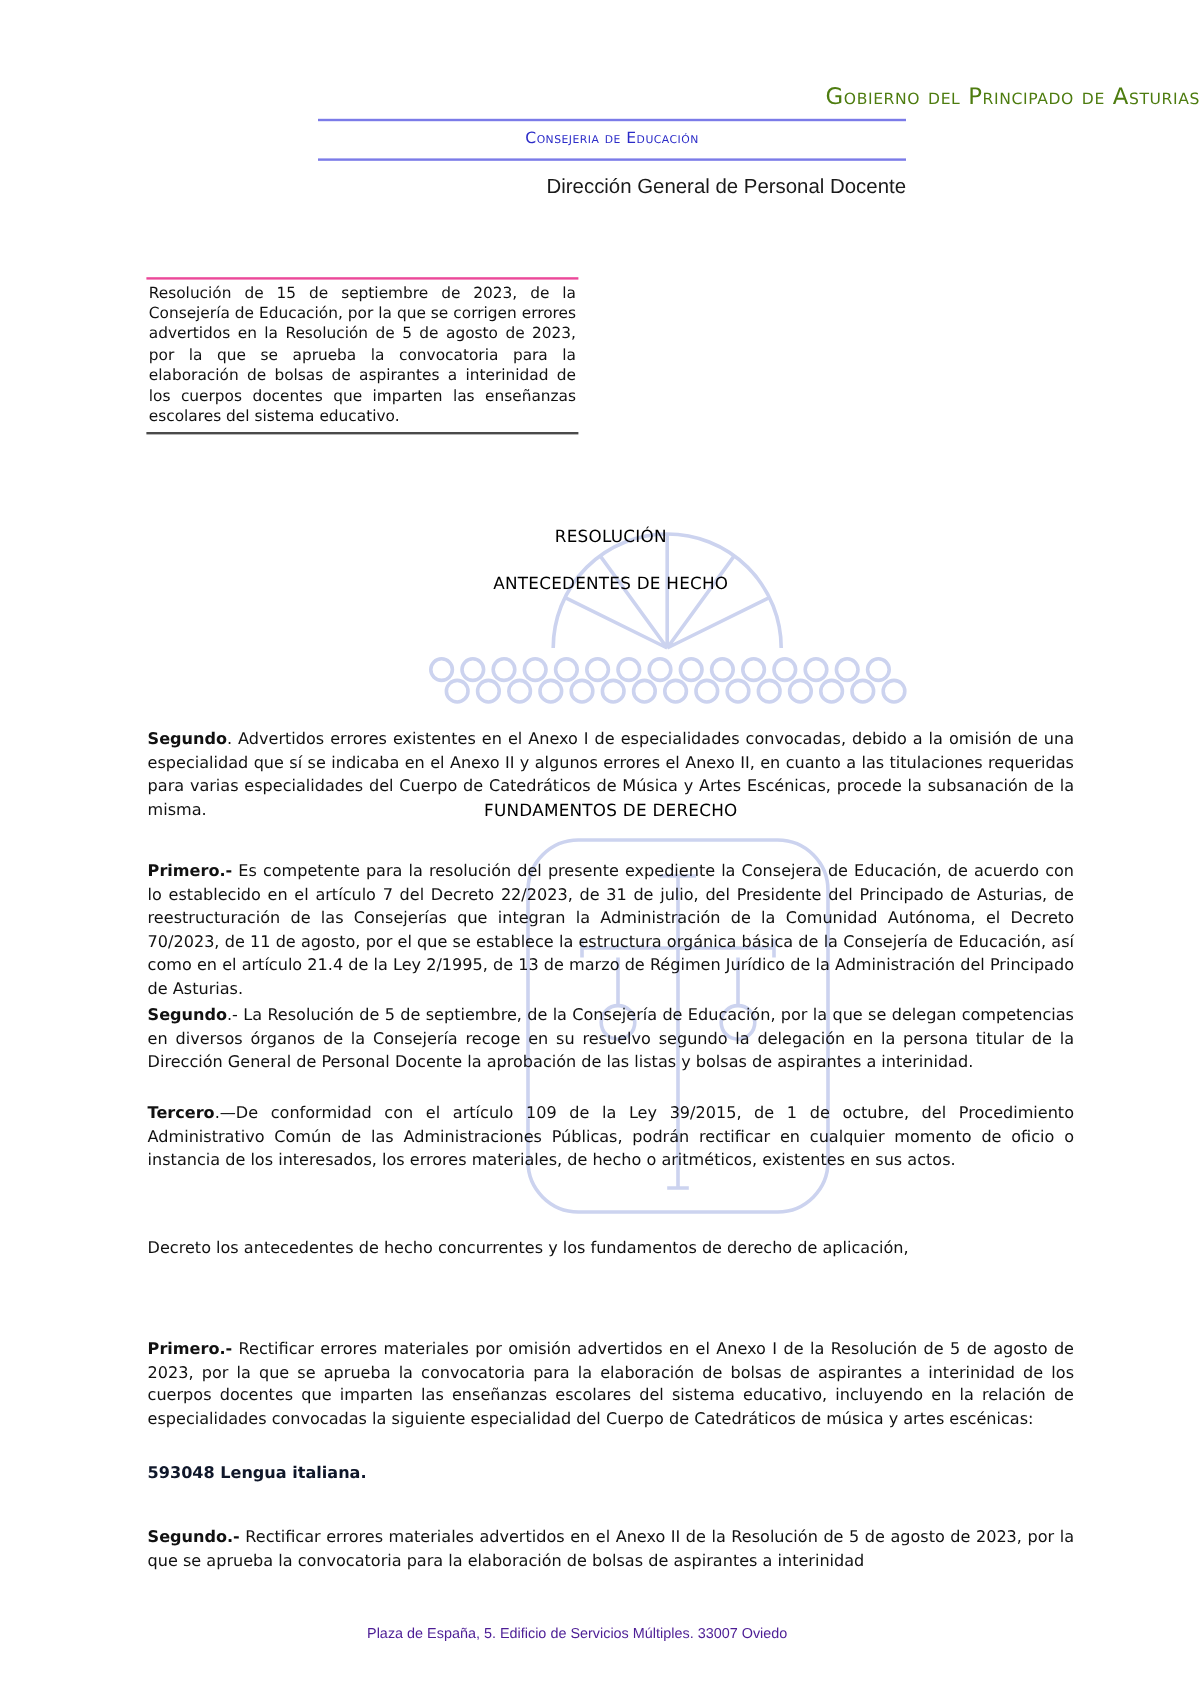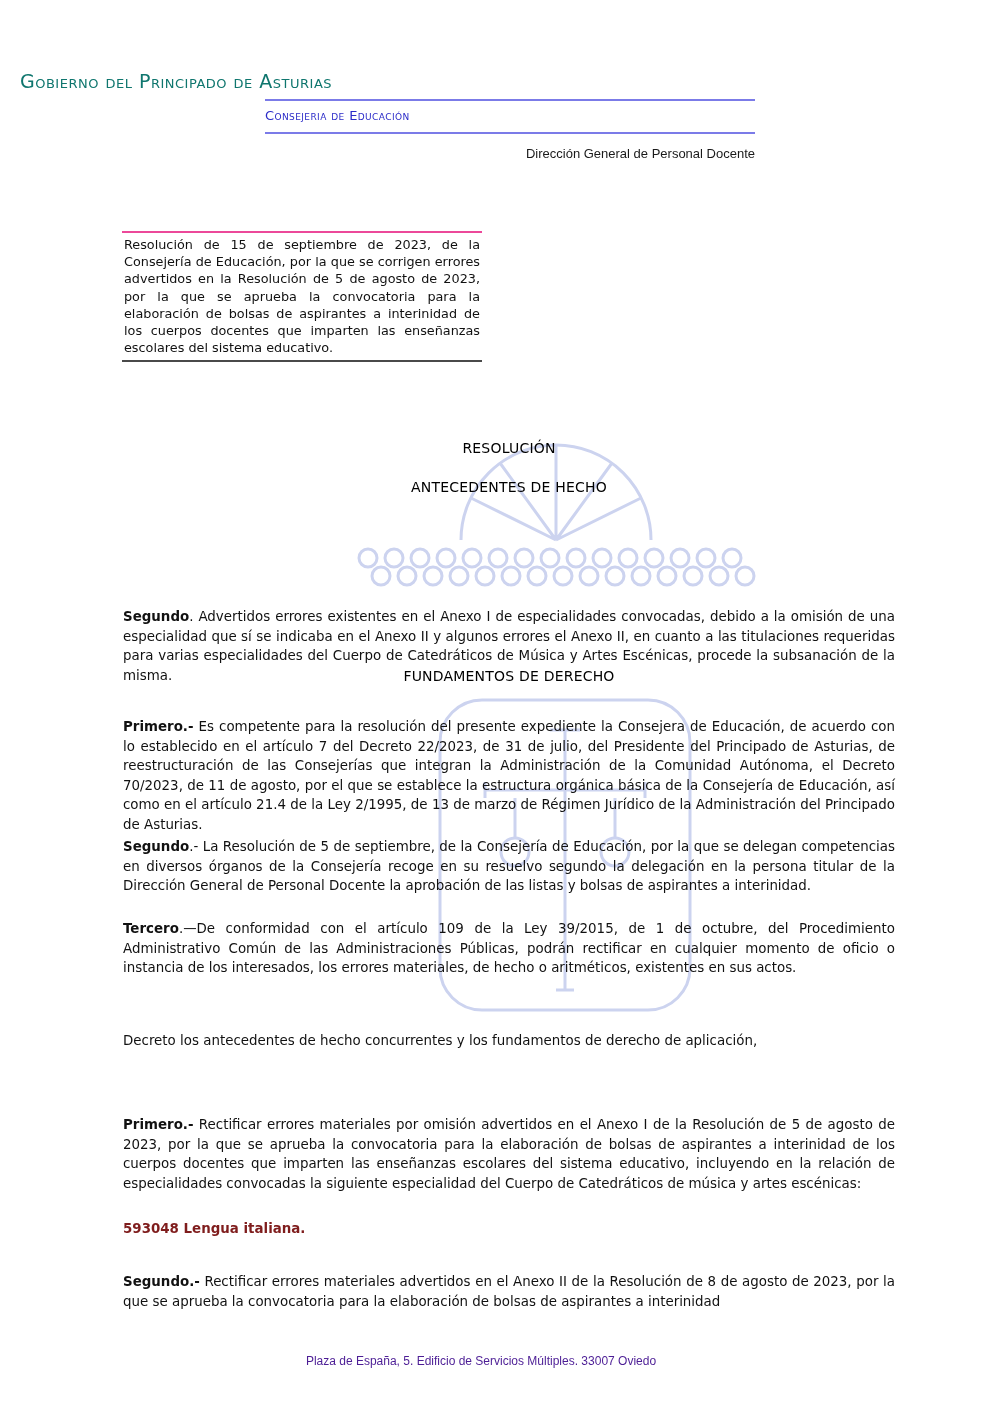--- a/index.html
+++ b/index.html
@@ -10,45 +10,45 @@
     background:#ffffff;
     font-family:"DejaVu Sans", sans-serif;
     color:#111111;
     overflow:hidden;
   }
   .abs { position:absolute; }
 
   
   .gov-title {
     left:20px; top:70px; width:980px;
-    text-align:left;
+    text-align:right;
     font-variant:small-caps;
     font-size:19px;
     letter-spacing:0.5px;
-    color:#0f766e;
+    color:#4d7c0f;
     font-family:"DejaVu Sans", sans-serif;
   }
   .rule {
     height:2px;
     background:#7b7be8;
   }
   .rule1 { left:265px; top:99px; width:490px; }
   .rule2 { left:265px; top:132px; width:490px; }
   .dept-title {
     left:265px; top:108px; width:490px;
-    text-align:left;
+    text-align:center;
     font-variant:small-caps;
     font-size:13px;
     letter-spacing:0.4px;
     color:#2b2bc8;
   }
   .office-title {
     top:146px; right:245px;
     font-family:"Liberation Sans", sans-serif;
-    font-size:13px;
+    font-size:17px;
     color:#1a1a1a;
   }
 
   
   .summary-box {
     left:122px; top:231px; width:356px;
     border-top:2px solid #ec4899;
     border-bottom:2px solid #4a4a4a;
     padding:3px 2px 4px 2px;
     font-size:12.8px;
@@ -72,21 +72,21 @@
     line-height:19.5px;
     text-align:justify;
     color:#111111;
   }
   .para .lbl { font-weight:bold; }
   .plain { text-align:left; }
   .bold-line {
     left:123px; width:772px;
     font-size:13.4px;
     font-weight:bold;
-    color:#7f1d1d;
+    color:#0f172a;
   }
 
   
   .footer-address {
     left:0; top:1354px; width:962px;
     text-align:center;
     font-family:Liberation Sans, sans-serif;
     font-size:12px;
     color:#4c1d95;
   }
@@ -177,18 +177,18 @@
   <div class="abs para plain" style="top:1031px;">Decreto los antecedentes de hecho concurrentes y los fundamentos de derecho de aplicación,</div>
 
 
   <div class="abs para" style="top:1115px;">
     <span class="lbl">Primero.-</span><span> Rectificar errores materiales por omisión advertidos en el Anexo I de la Resolución de 5 de agosto de 2023, por la que se aprueba la convocatoria para la elaboración de bolsas de aspirantes a interinidad de los cuerpos docentes que imparten las enseñanzas escolares del sistema educativo, incluyendo en la relación de especialidades convocadas la siguiente especialidad del Cuerpo de Catedráticos de música y artes escénicas:</span>
   </div>
 
   <div class="abs bold-line" style="top:1221px;">593048 Lengua italiana.</div>
 
   <div class="abs para" style="top:1272px;">
-    <span class="lbl">Segundo.-</span><span> Rectificar errores materiales advertidos en el Anexo II de la Resolución de 8 de agosto de 2023, por la que se aprueba la convocatoria para la elaboración de bolsas de aspirantes a interinidad</span>
+    <span class="lbl">Segundo.-</span><span> Rectificar errores materiales advertidos en el Anexo II de la Resolución de 5 de agosto de 2023, por la que se aprueba la convocatoria para la elaboración de bolsas de aspirantes a interinidad</span>
   </div>
 
   <div class="abs footer-address">Plaza de España, 5. Edificio de Servicios Múltiples. 33007 Oviedo</div>
 
 </div>
 
 </body></html>

